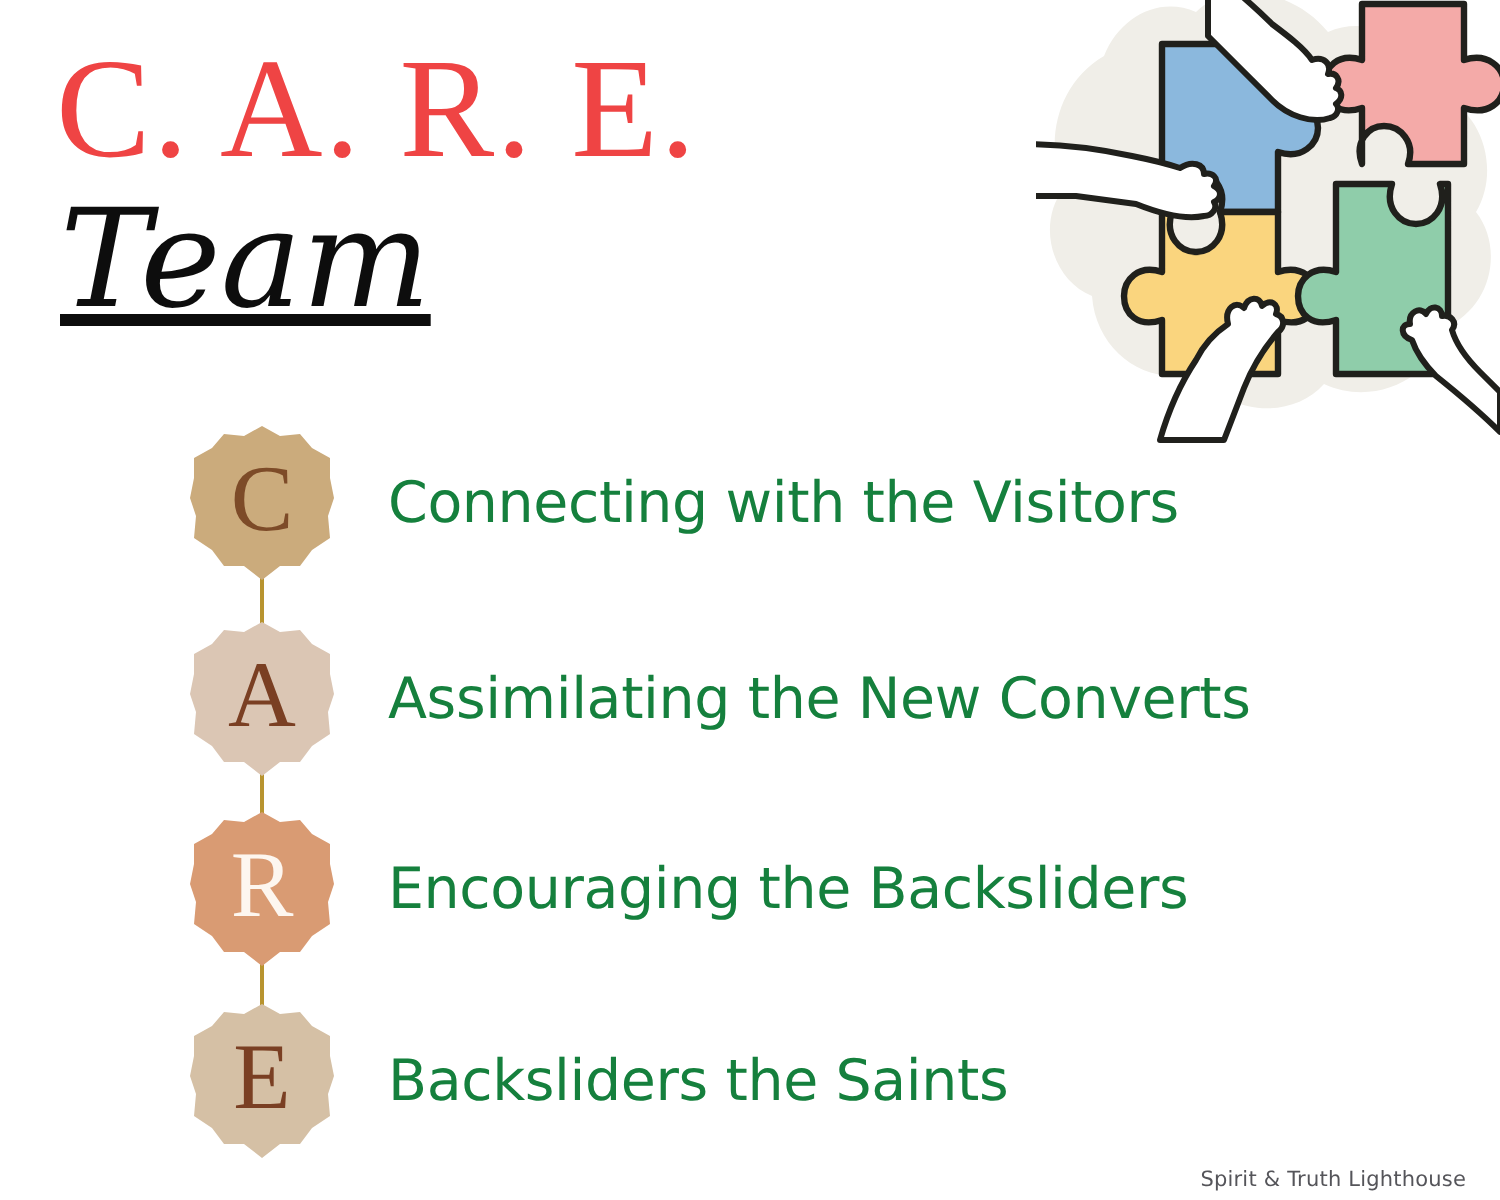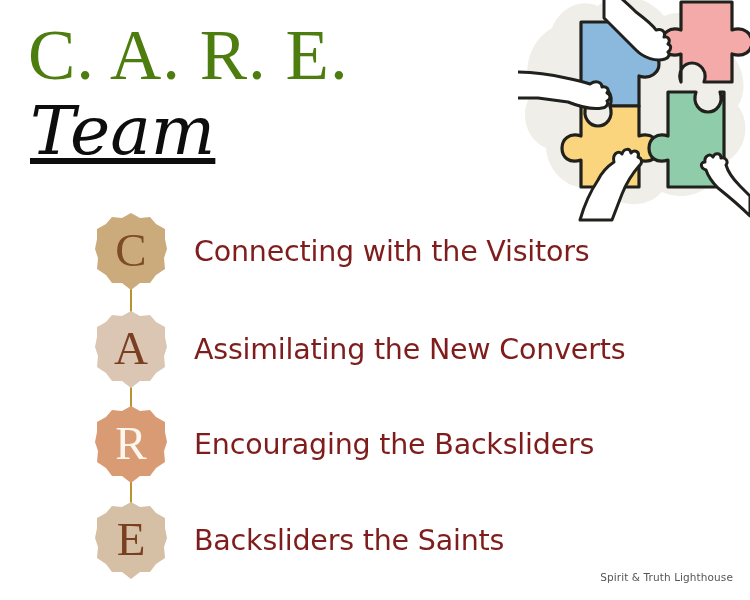--- a/index.html
+++ b/index.html
@@ -29,21 +29,21 @@
     position: absolute;
     left: 28px;
     top: 12px;
     width: 420px;
   }
   .title-main {
     font-family: "Liberation Serif", "DejaVu Serif", serif;
     font-size: 71px;
     line-height: 86px;
     letter-spacing: 1px;
-    color: #4d7c0f;
+    color: #ef4444;
     white-space: nowrap;
     font-weight: 400;
     margin: 0;
   }
   .title-sub {
     font-family: "DejaVu Serif", "Liberation Serif", serif;
     font-style: italic;
     font-size: 68px;
     line-height: 74px;
     color: #0d0d0d;
@@ -114,30 +114,30 @@
     font-weight: 400;
     letter-spacing: 0;
     padding-bottom: 3px;
   }
   .care-text {
     position: absolute;
     left: 194px;
     font-family: "DejaVu Sans", "Liberation Sans", sans-serif;
     font-size: 28.5px;
     line-height: 34px;
-    color: #7f1d1d;
+    color: #15803d;
     white-space: nowrap;
     letter-spacing: -0.2px;
   }
 
   
   .footer-credit {
     position: absolute;
     right: 17px;
-    bottom: 17px;
+    bottom: 4px;
     font-family: "DejaVu Sans", "Liberation Sans", sans-serif;
     font-size: 10.5px;
     color: #55555a;
     letter-spacing: 0.1px;
     white-space: nowrap;
     text-align: right;
   }
 </style>
 </head>
 <body>

